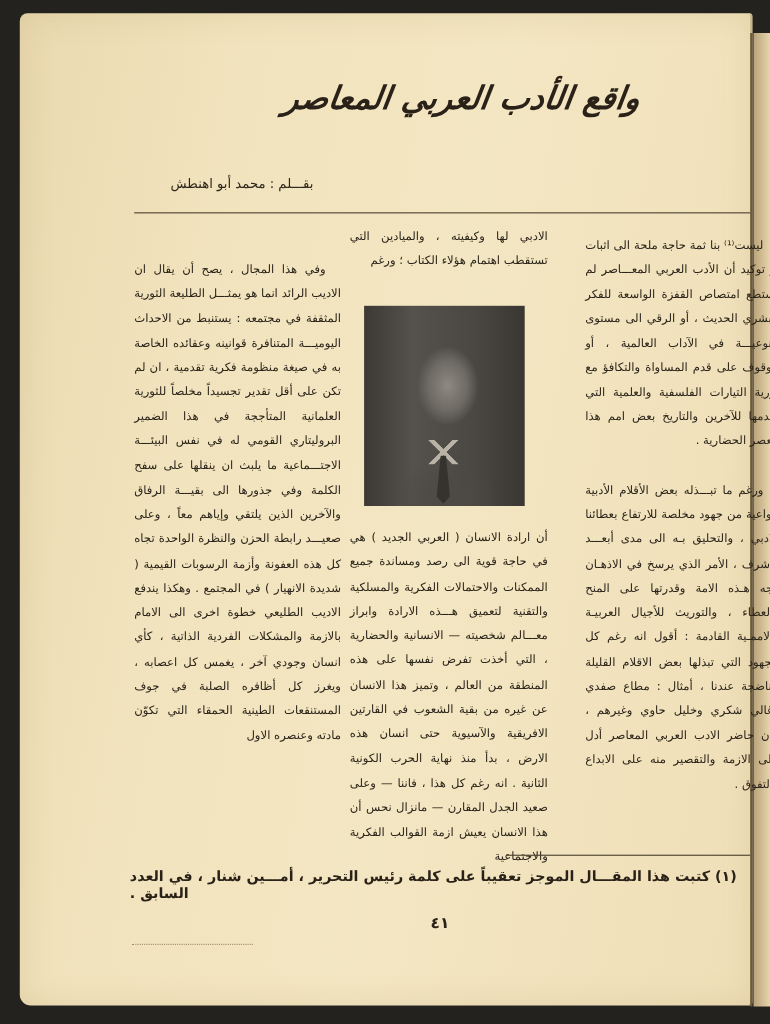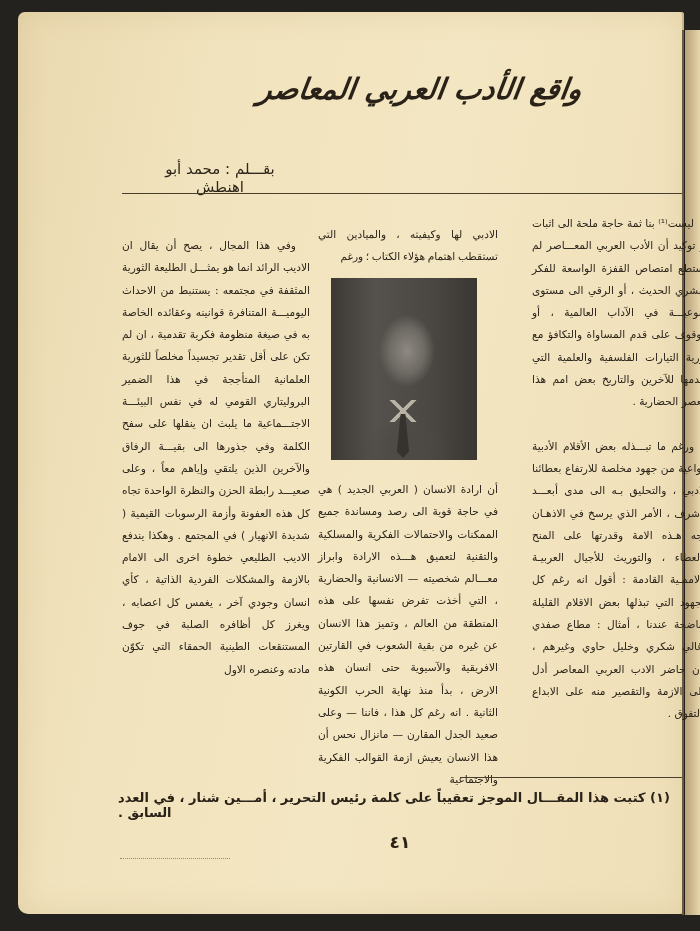--- a/index.html
+++ b/index.html
@@ -55,21 +55,21 @@
     letter-spacing: 1px;
     transform: skewX(-8deg);
   }
   .byline {
     position: absolute;
     left: 140px;
     top: 160px;
     width: 160px;
     direction: rtl;
     text-align: center;
-    font-size: 15px;
+    font-size: 12px;
     color: #2e261b;
   }
   .rule-top {
     position: absolute;
     left: 122px;
     top: 193px;
     width: 560px;
     height: 1px;
     background: #4a3f2d;
   }
@@ -114,21 +114,21 @@
   }
   .photo .tie {
     position: absolute;
     left: 66px;
     top: 136px;
     width: 12px;
     height: 44px;
     background: #36332f;
     clip-path: polygon(30% 0, 70% 0, 100% 85%, 50% 100%, 0 85%);
   }
-  .middle-top { top: 224px; font-family: Liberation Serif, serif; }
+  .middle-top { top: 204px; }
   .middle-bottom { top: 478px; }
   .rule-foot {
     position: absolute;
     left: 460px;
     top: 777px;
     width: 222px;
     height: 1px;
     background: #4a3f2d;
   }
   .footnote {
@@ -141,21 +141,21 @@
     font-size: 13px;
     font-weight: bold;
     color: #2a2218;
   }
   .page-number {
     position: absolute;
     left: 380px;
     top: 832px;
     width: 40px;
     text-align: center;
-    font-size: 17px;
+    font-size: 14px;
     font-weight: bold;
     color: #2a2218;
   }
   .stray {
     position: absolute;
     left: 120px;
     top: 858px;
     width: 110px;
     height: 1px;
     border-top: 1px dotted #9a8866;

